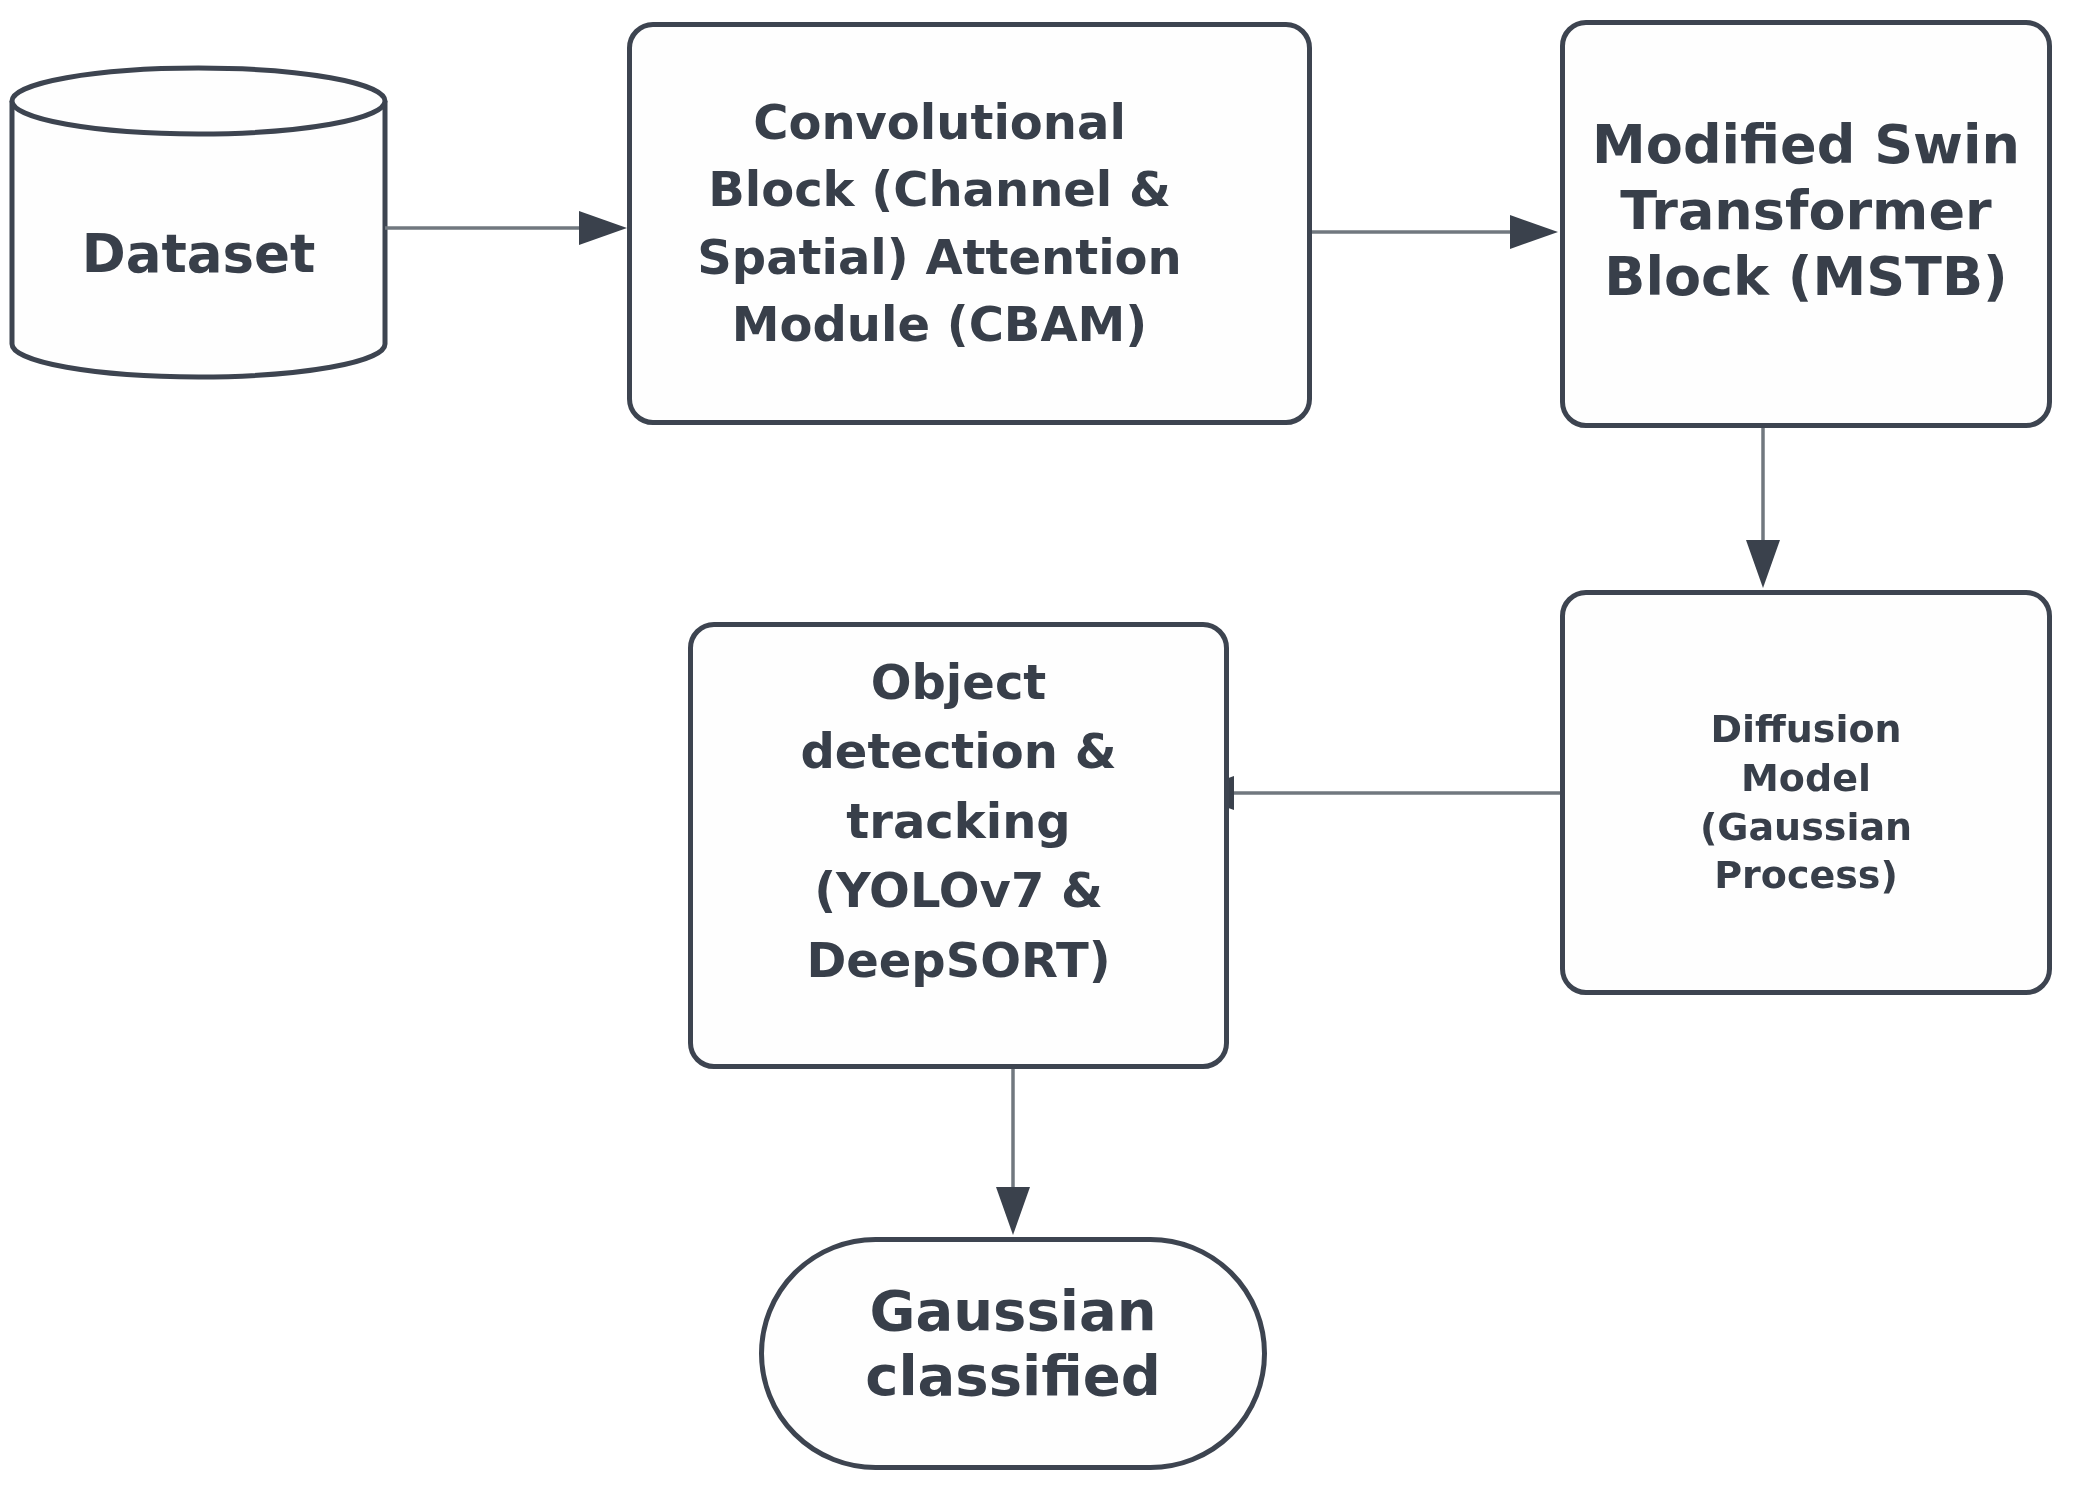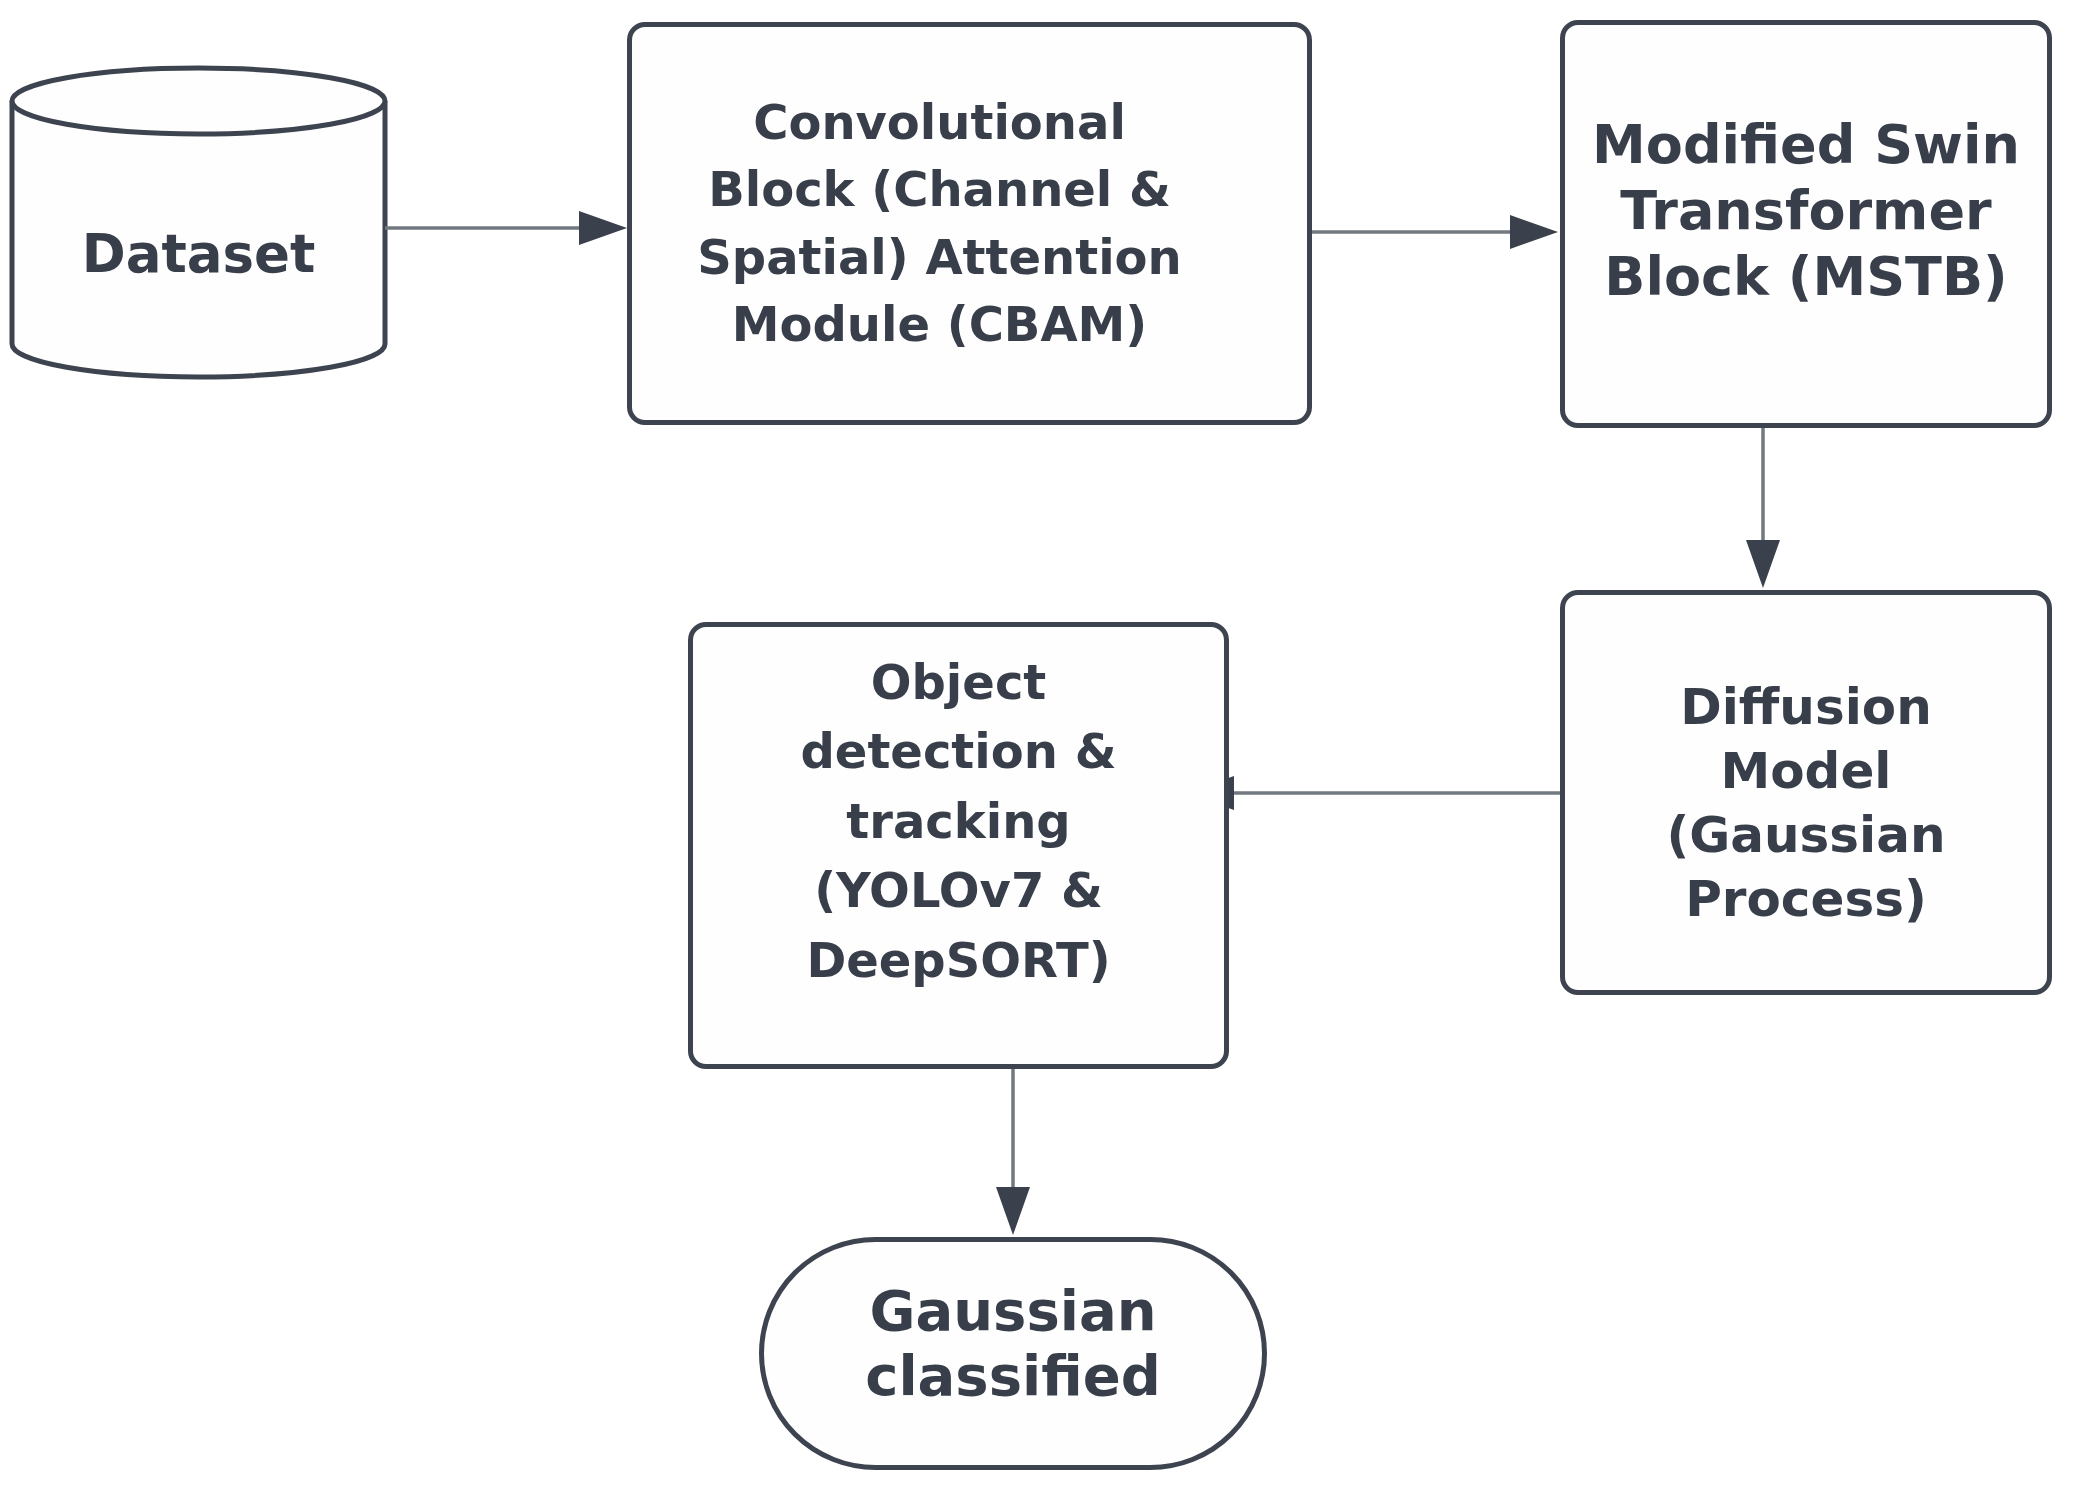--- a/index.html
+++ b/index.html
@@ -14,38 +14,38 @@
   svg.shape-layer {
     position: absolute;
     left: 0; top: 0;
     width: 2083px; height: 1492px;
     pointer-events: none;
   }
   .node {
     position: absolute;
     box-sizing: border-box;
     border: 5px solid var(--border, #3d4450);
-    border-radius: 18px;
+    border-radius: 26px;
     background: var(--shape-fill, #fefefe);
     display: flex;
     align-items: center;
     justify-content: center;
   }
   .node.stadium { border-radius: 117px; }
   .label {
     font-weight: bold;
     text-align: center;
     white-space: pre-line;
     color: var(--text, #383f4a);
   }
   
   .label-dataset   { font-size: 53px; line-height: 1.25; transform: translateY(4px); }
   .label-cbam      { font-size: 48px; line-height: 1.40; transform: translateX(-30px); }
   .label-mstb      { font-size: 54px; line-height: 1.22; transform: translateY(-13px); }
-  .label-diffusion { font-size: 50px; line-height: 1.28; transform: translateY(10px); }
+  .label-diffusion { font-size: 38px; line-height: 1.28; transform: translateY(10px); }
   .label-detection { font-size: 48px; line-height: 1.45; transform: translateY(-24px); }
   .label-result    { font-size: 56px; line-height: 1.15; transform: translateY(-10px); }
 
   .pos-cbam      { left: 627px;  top: 22px;   width: 685px; height: 403px; }
   .pos-mstb      { left: 1560px; top: 20px;   width: 492px; height: 408px; }
   .pos-diffusion { left: 1560px; top: 590px;  width: 492px; height: 405px; }
   .pos-detection { left: 688px;  top: 622px;  width: 541px; height: 447px; justify-content: center; }
   .pos-result    { left: 759px;  top: 1237px; width: 508px; height: 233px; }
 
   .dataset-label-box {

